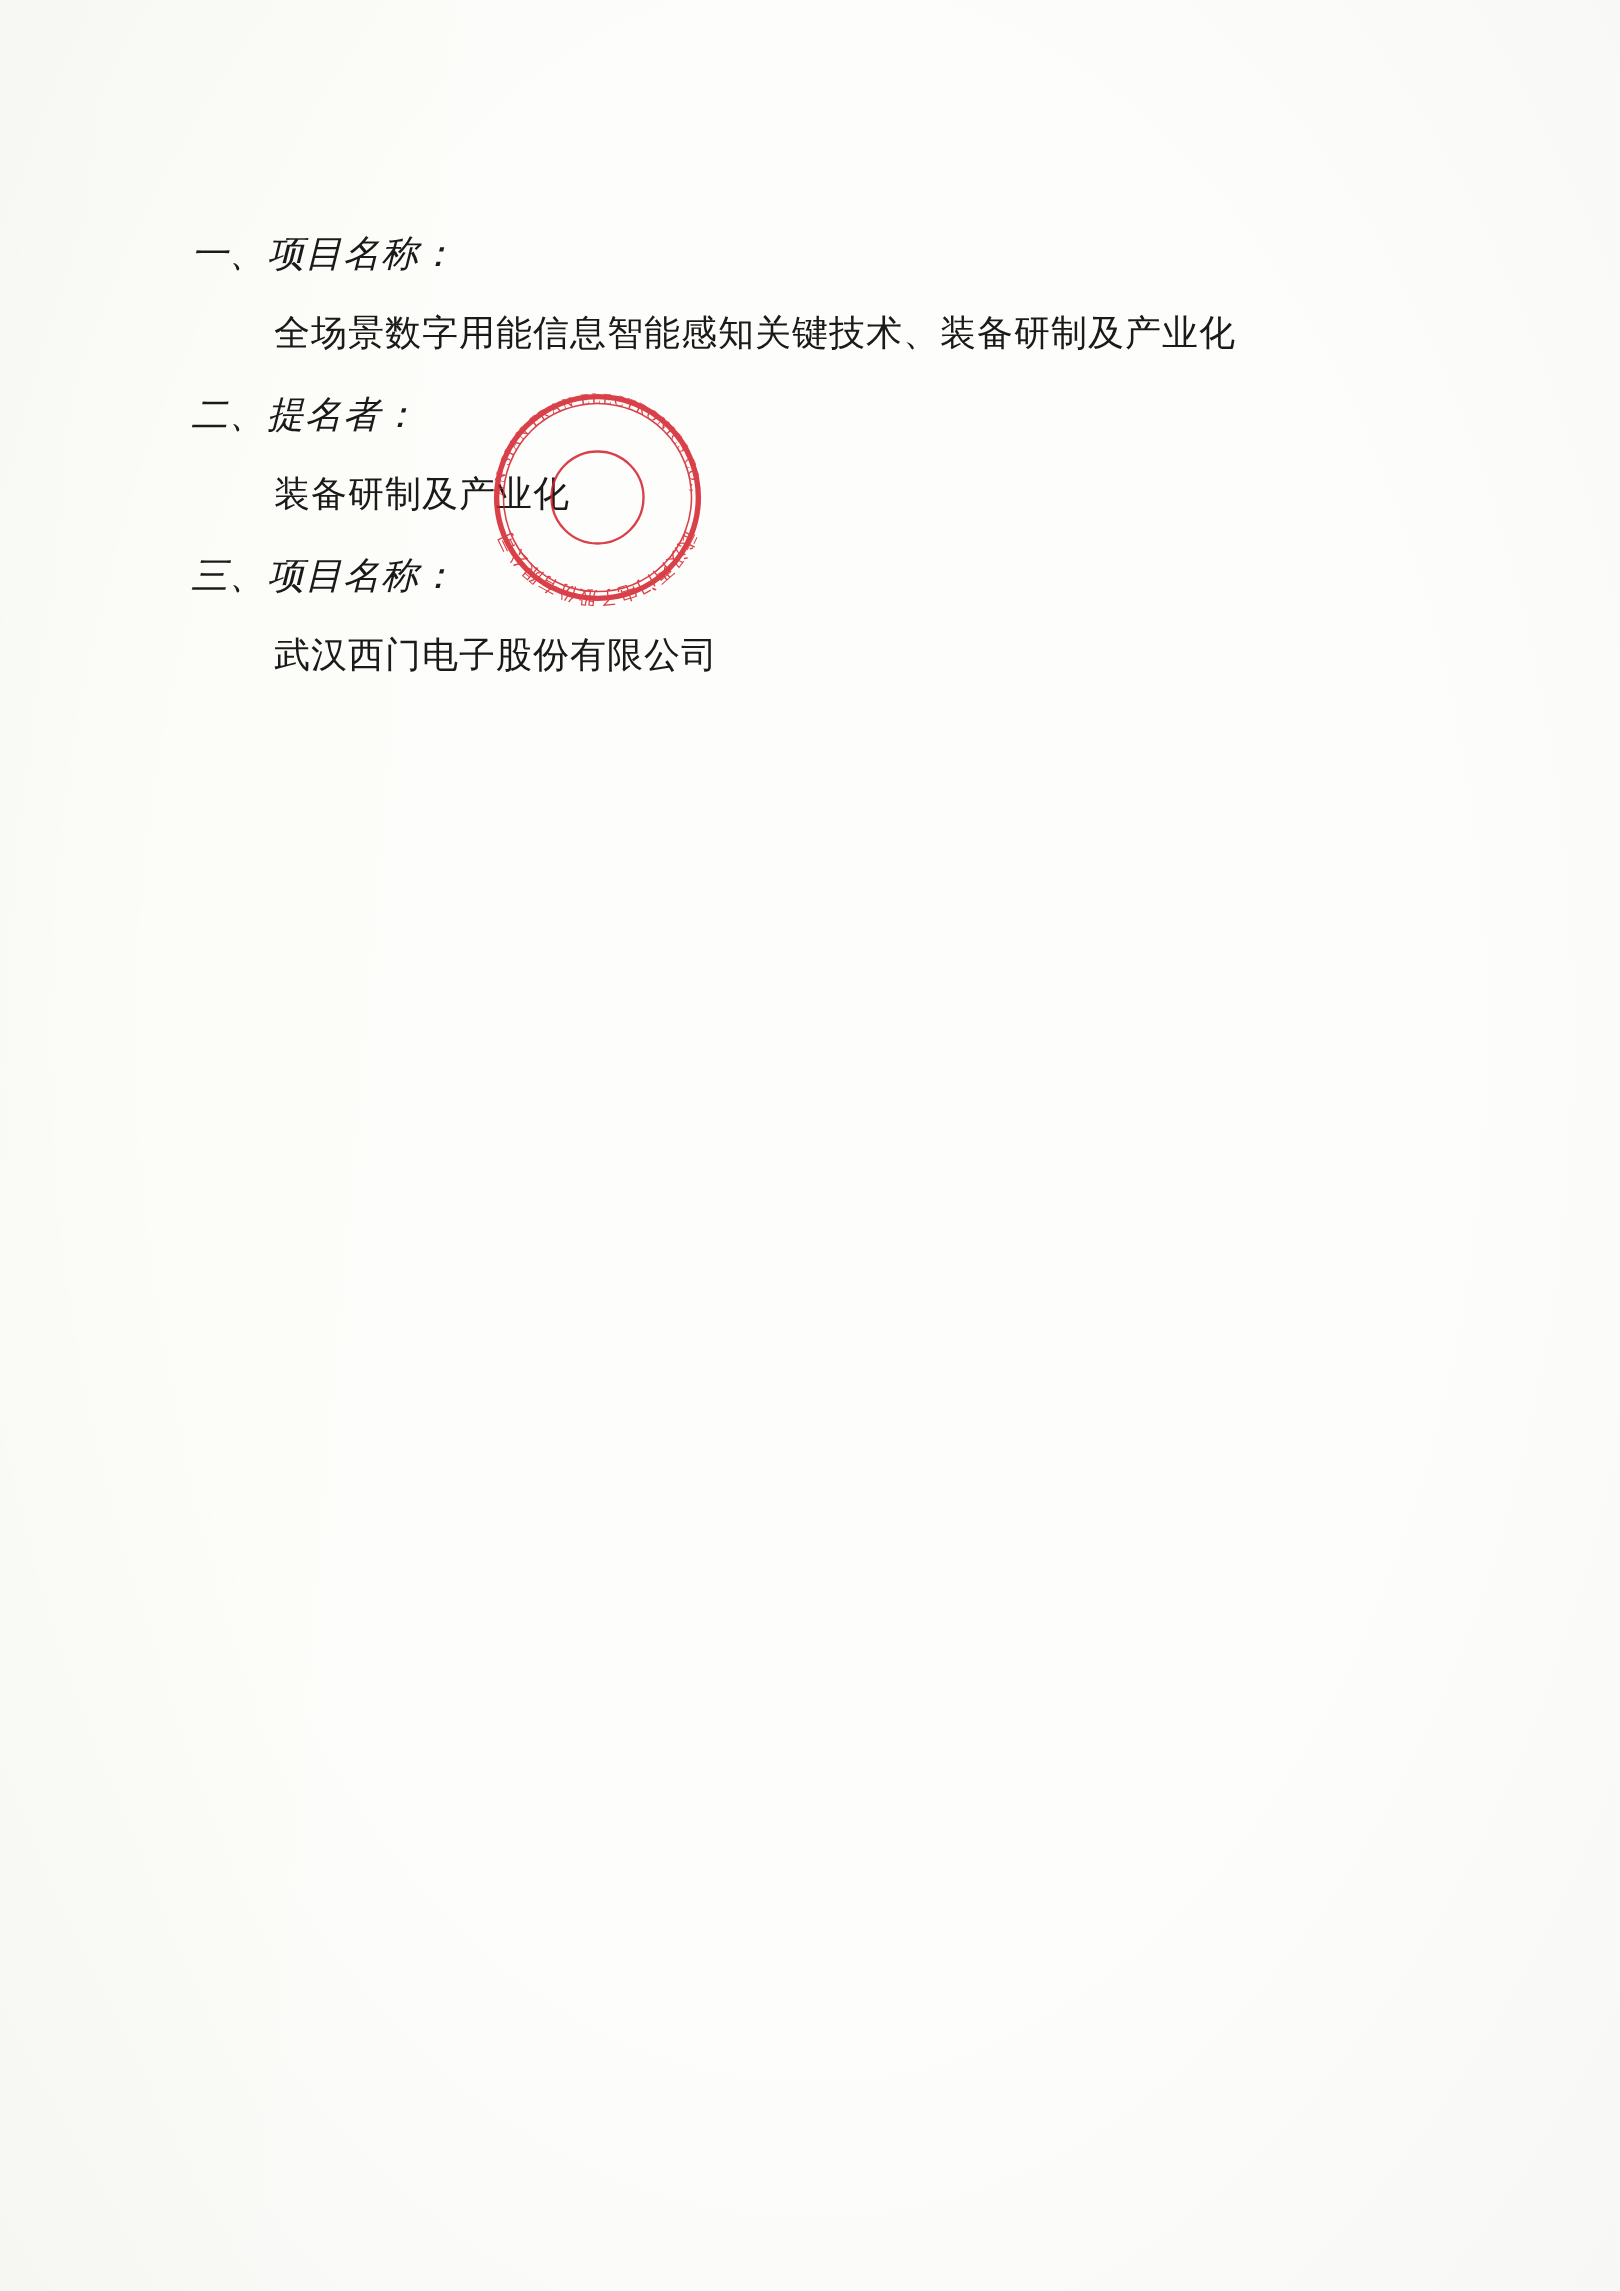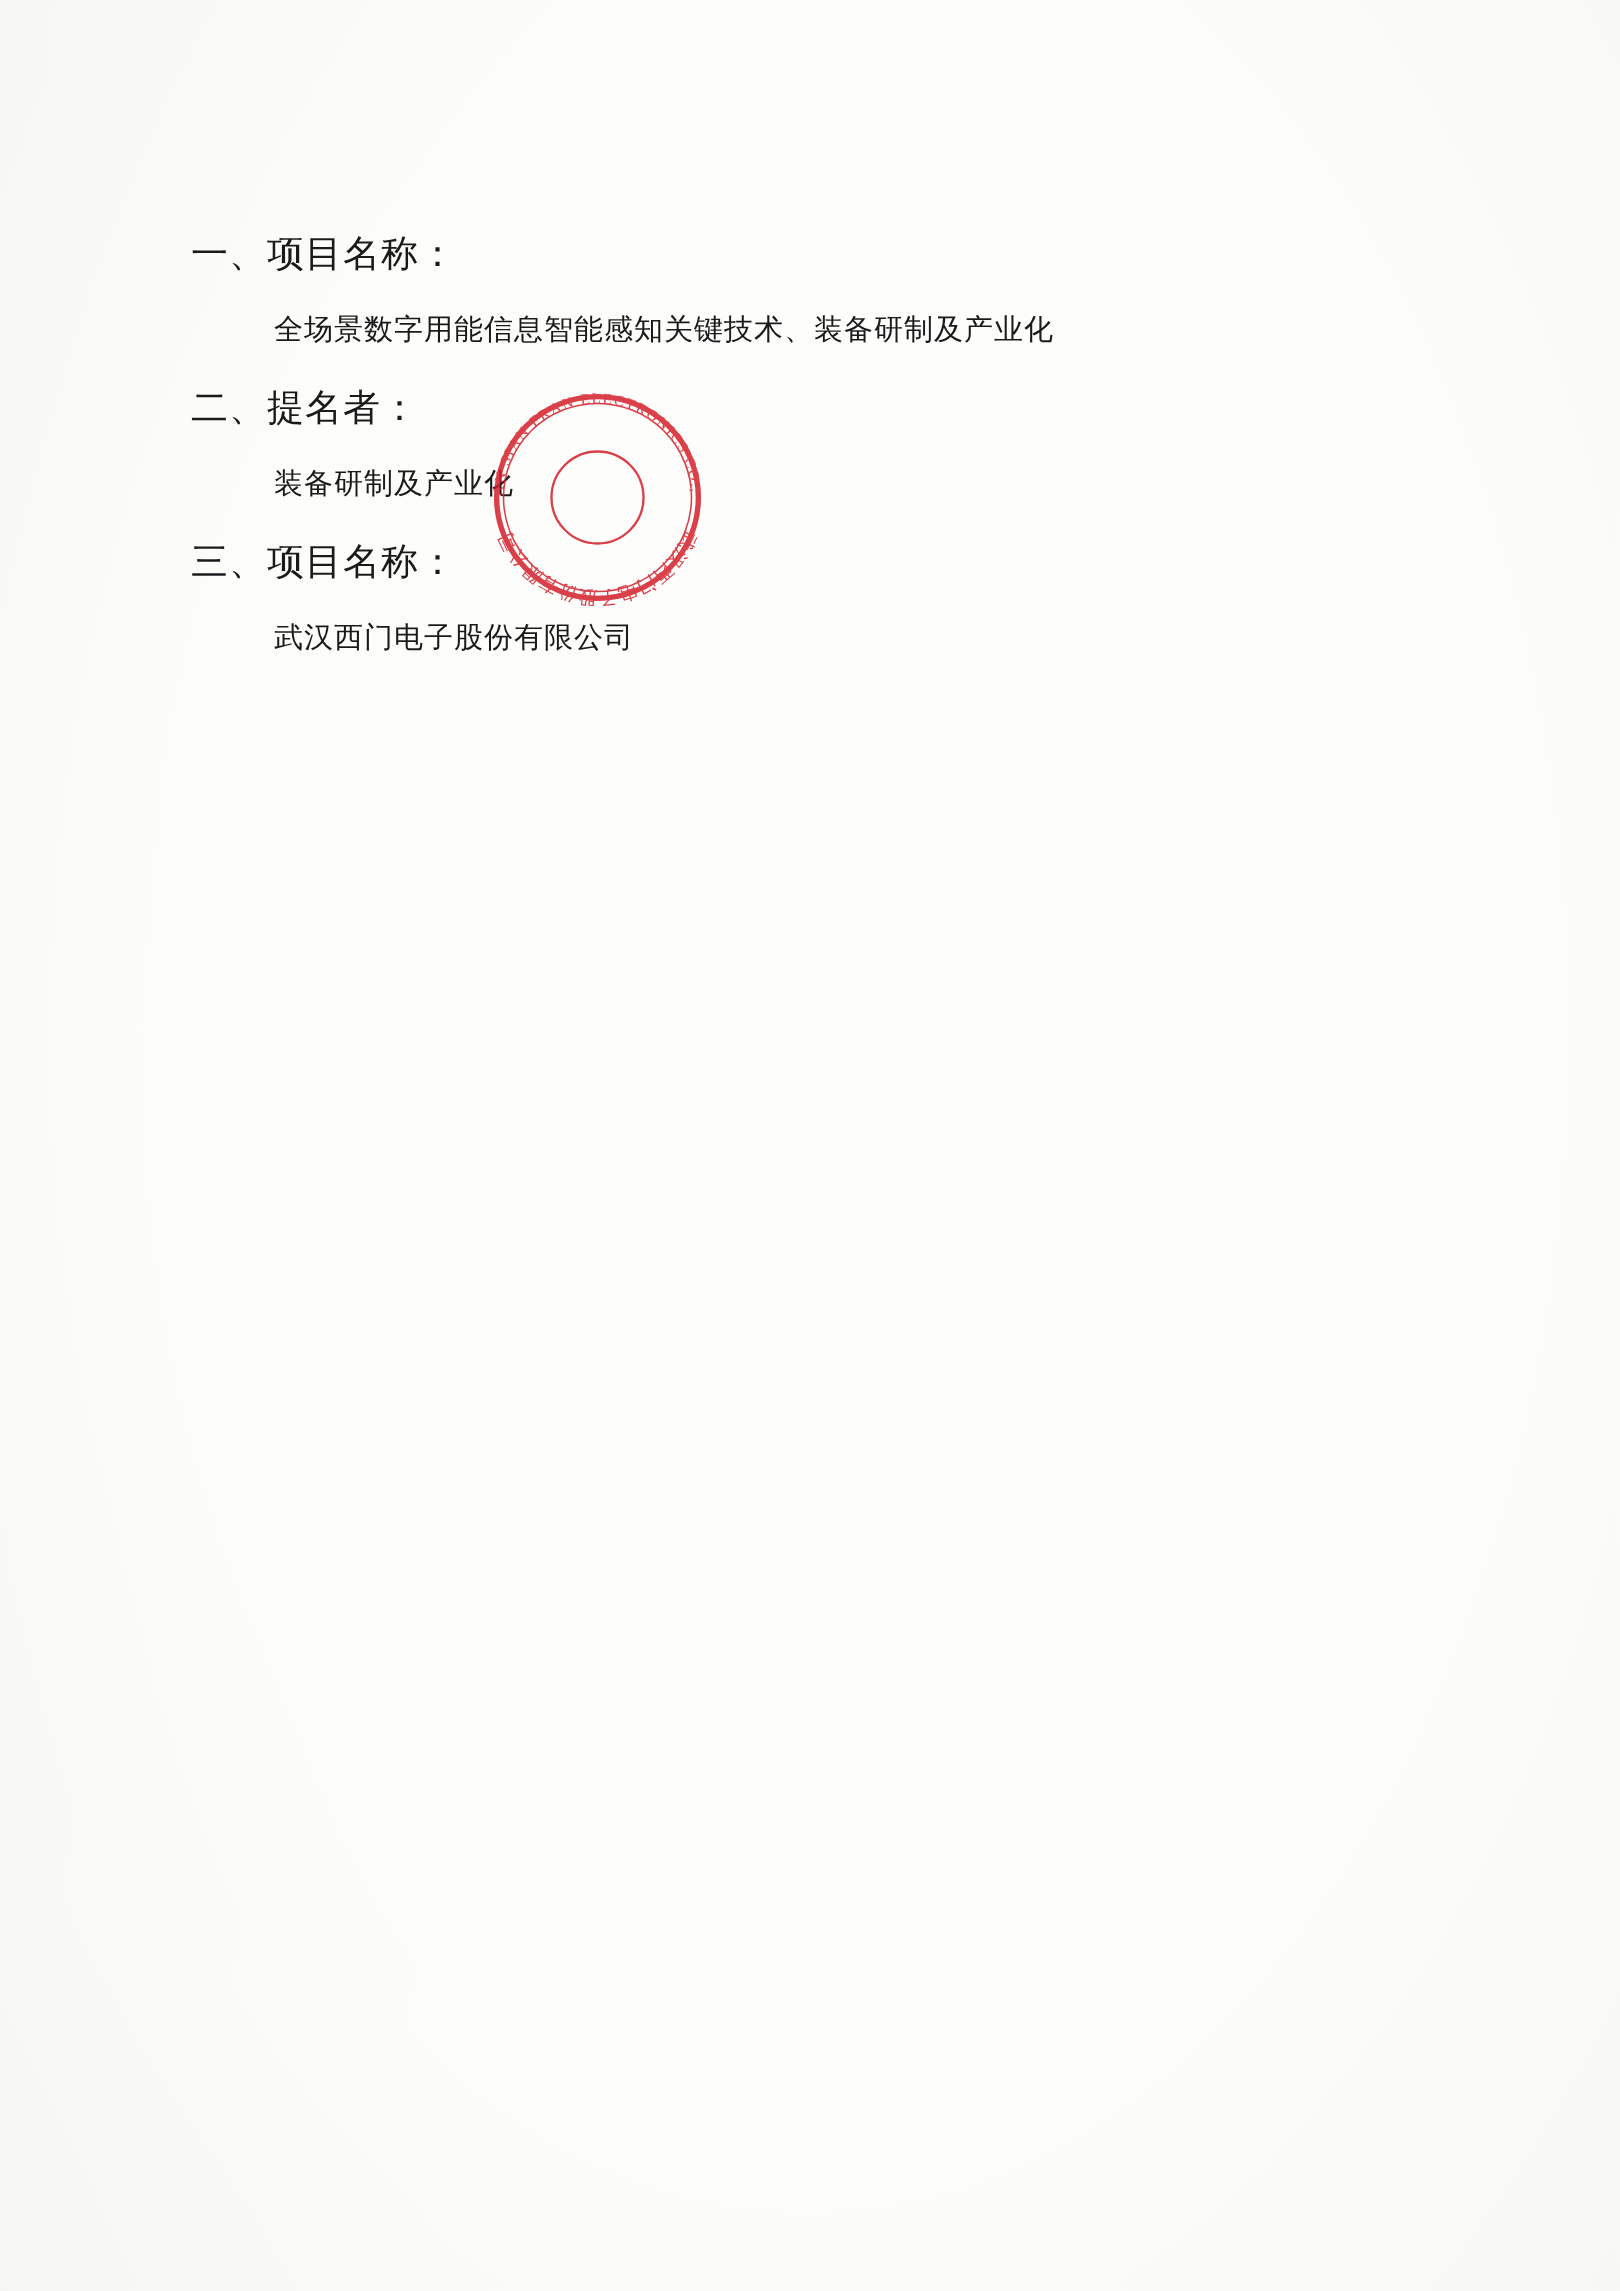--- a/index.html
+++ b/index.html
@@ -35,25 +35,26 @@
   .line {
     color: #1a1a1a;
     font-size: 36px;
     line-height: 1.0;
     letter-spacing: 1px;
     white-space: nowrap;
   }
   .heading {
     margin-bottom: 43px;
     font-size: 37px;
+    font-style: italic;
   }
   .body-line {
     margin-left: 83px;
     margin-bottom: 45px;
-    font-size: 29px;
+    font-size: 36px;
   }
   
   .seal {
     position: absolute;
     left: 480px;
     top: 380px;
     width: 235px;
     height: 235px;
     pointer-events: none;
   }

